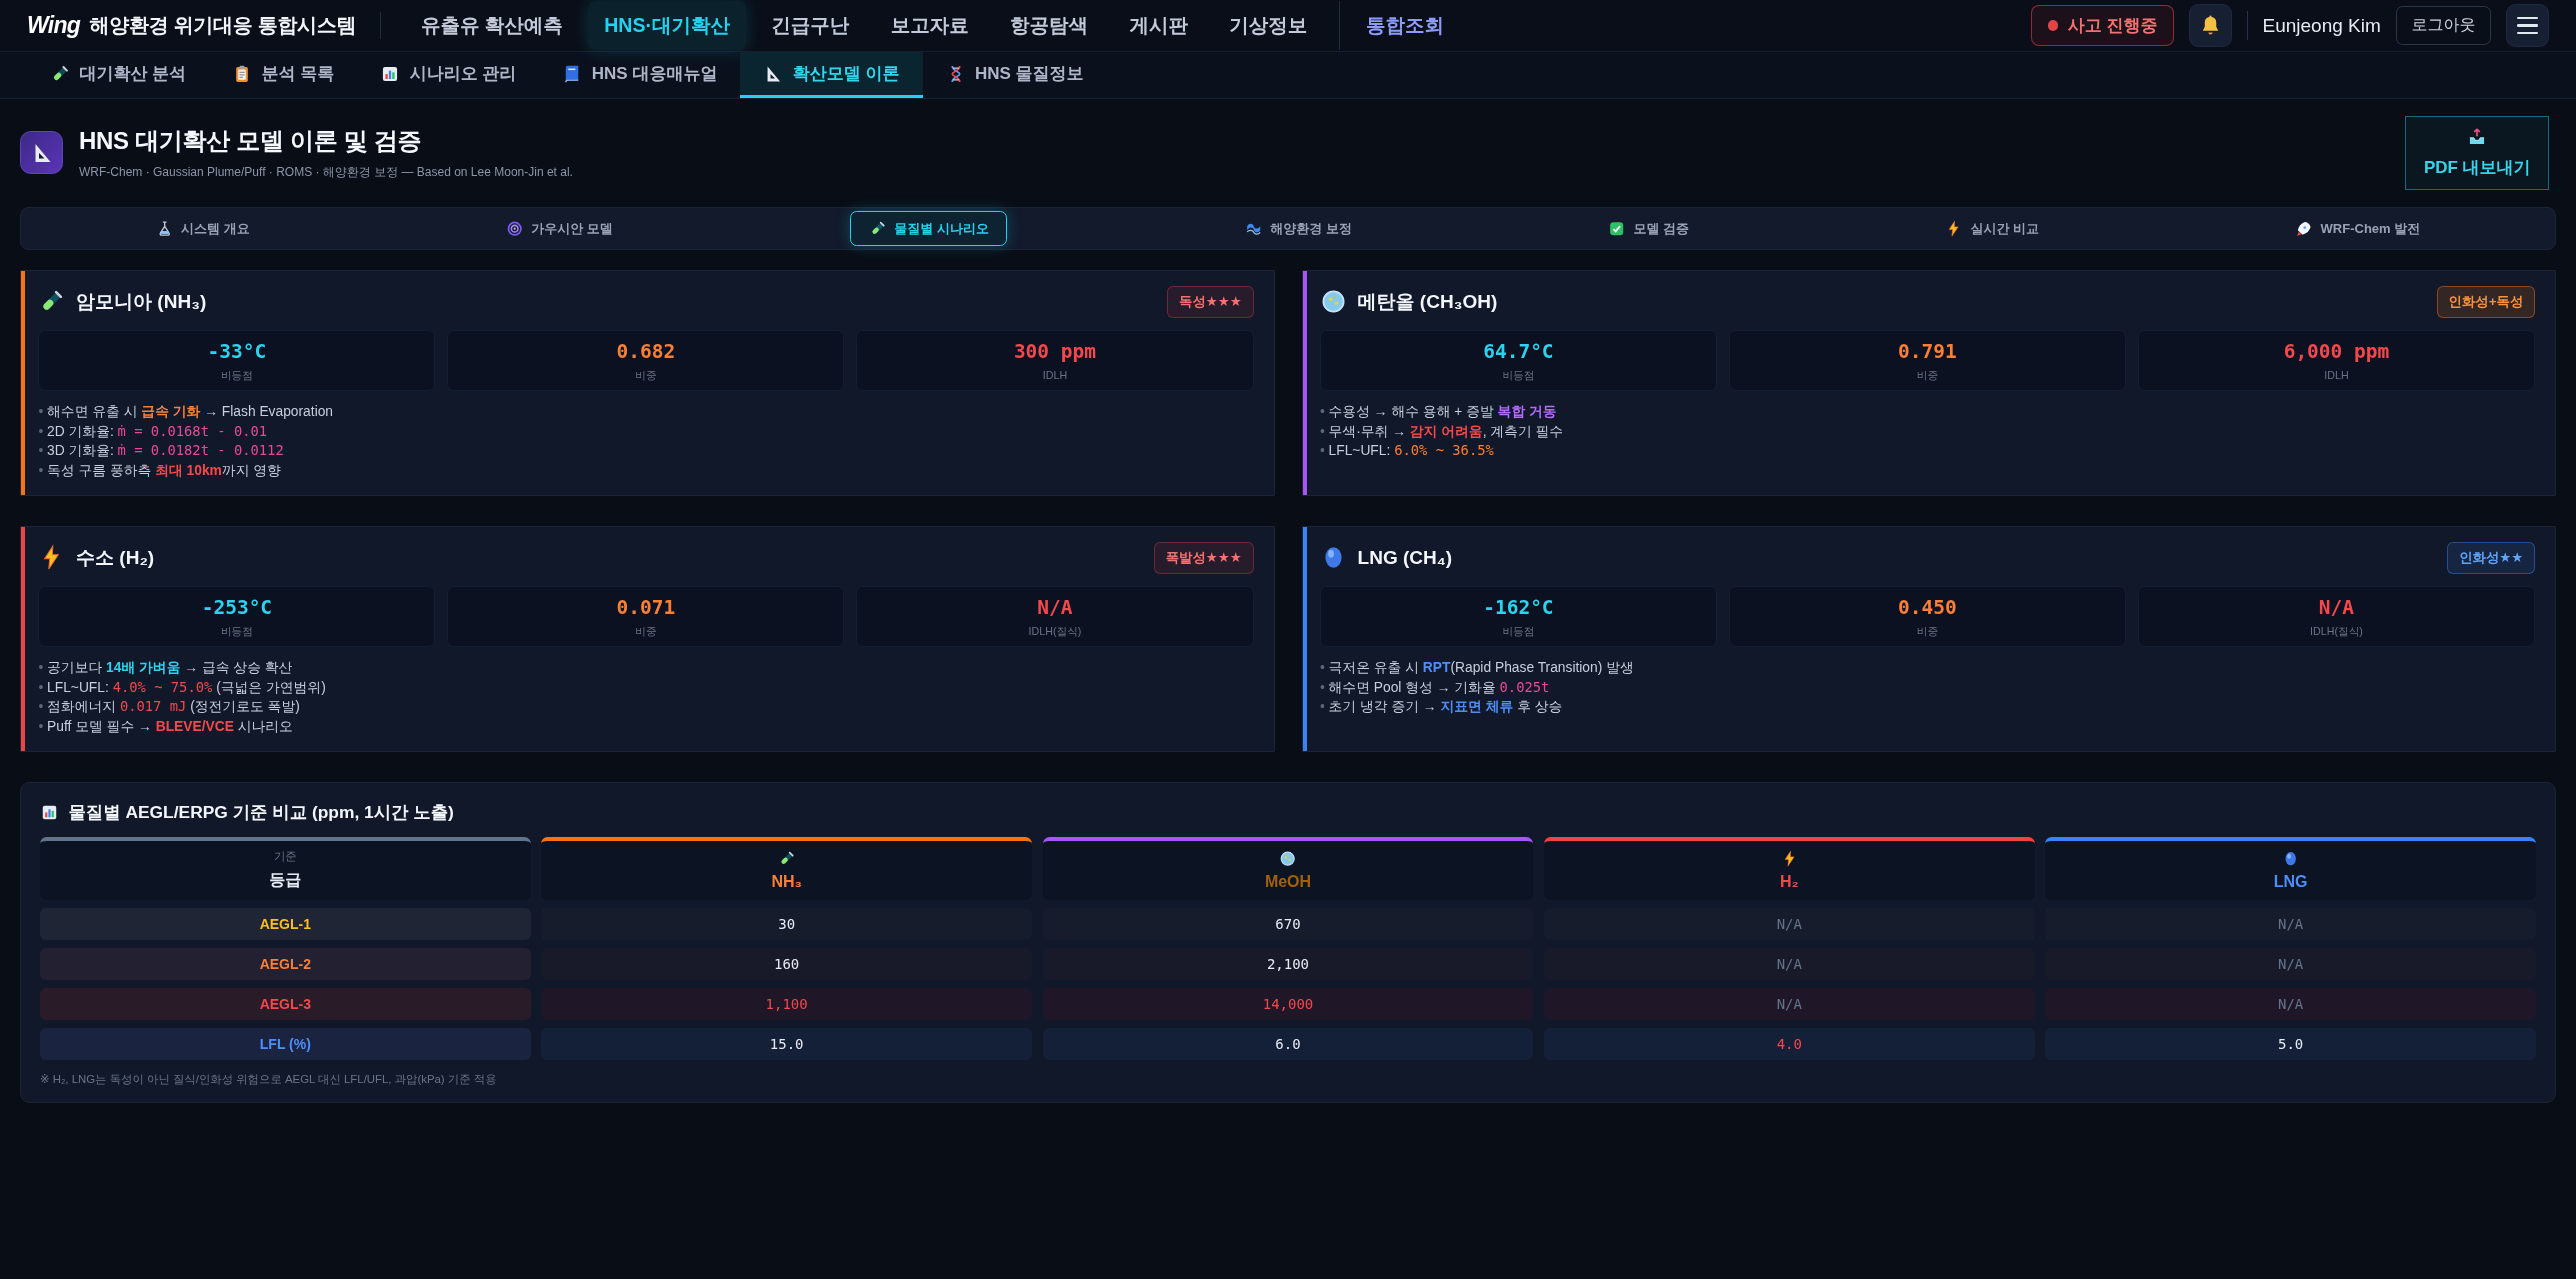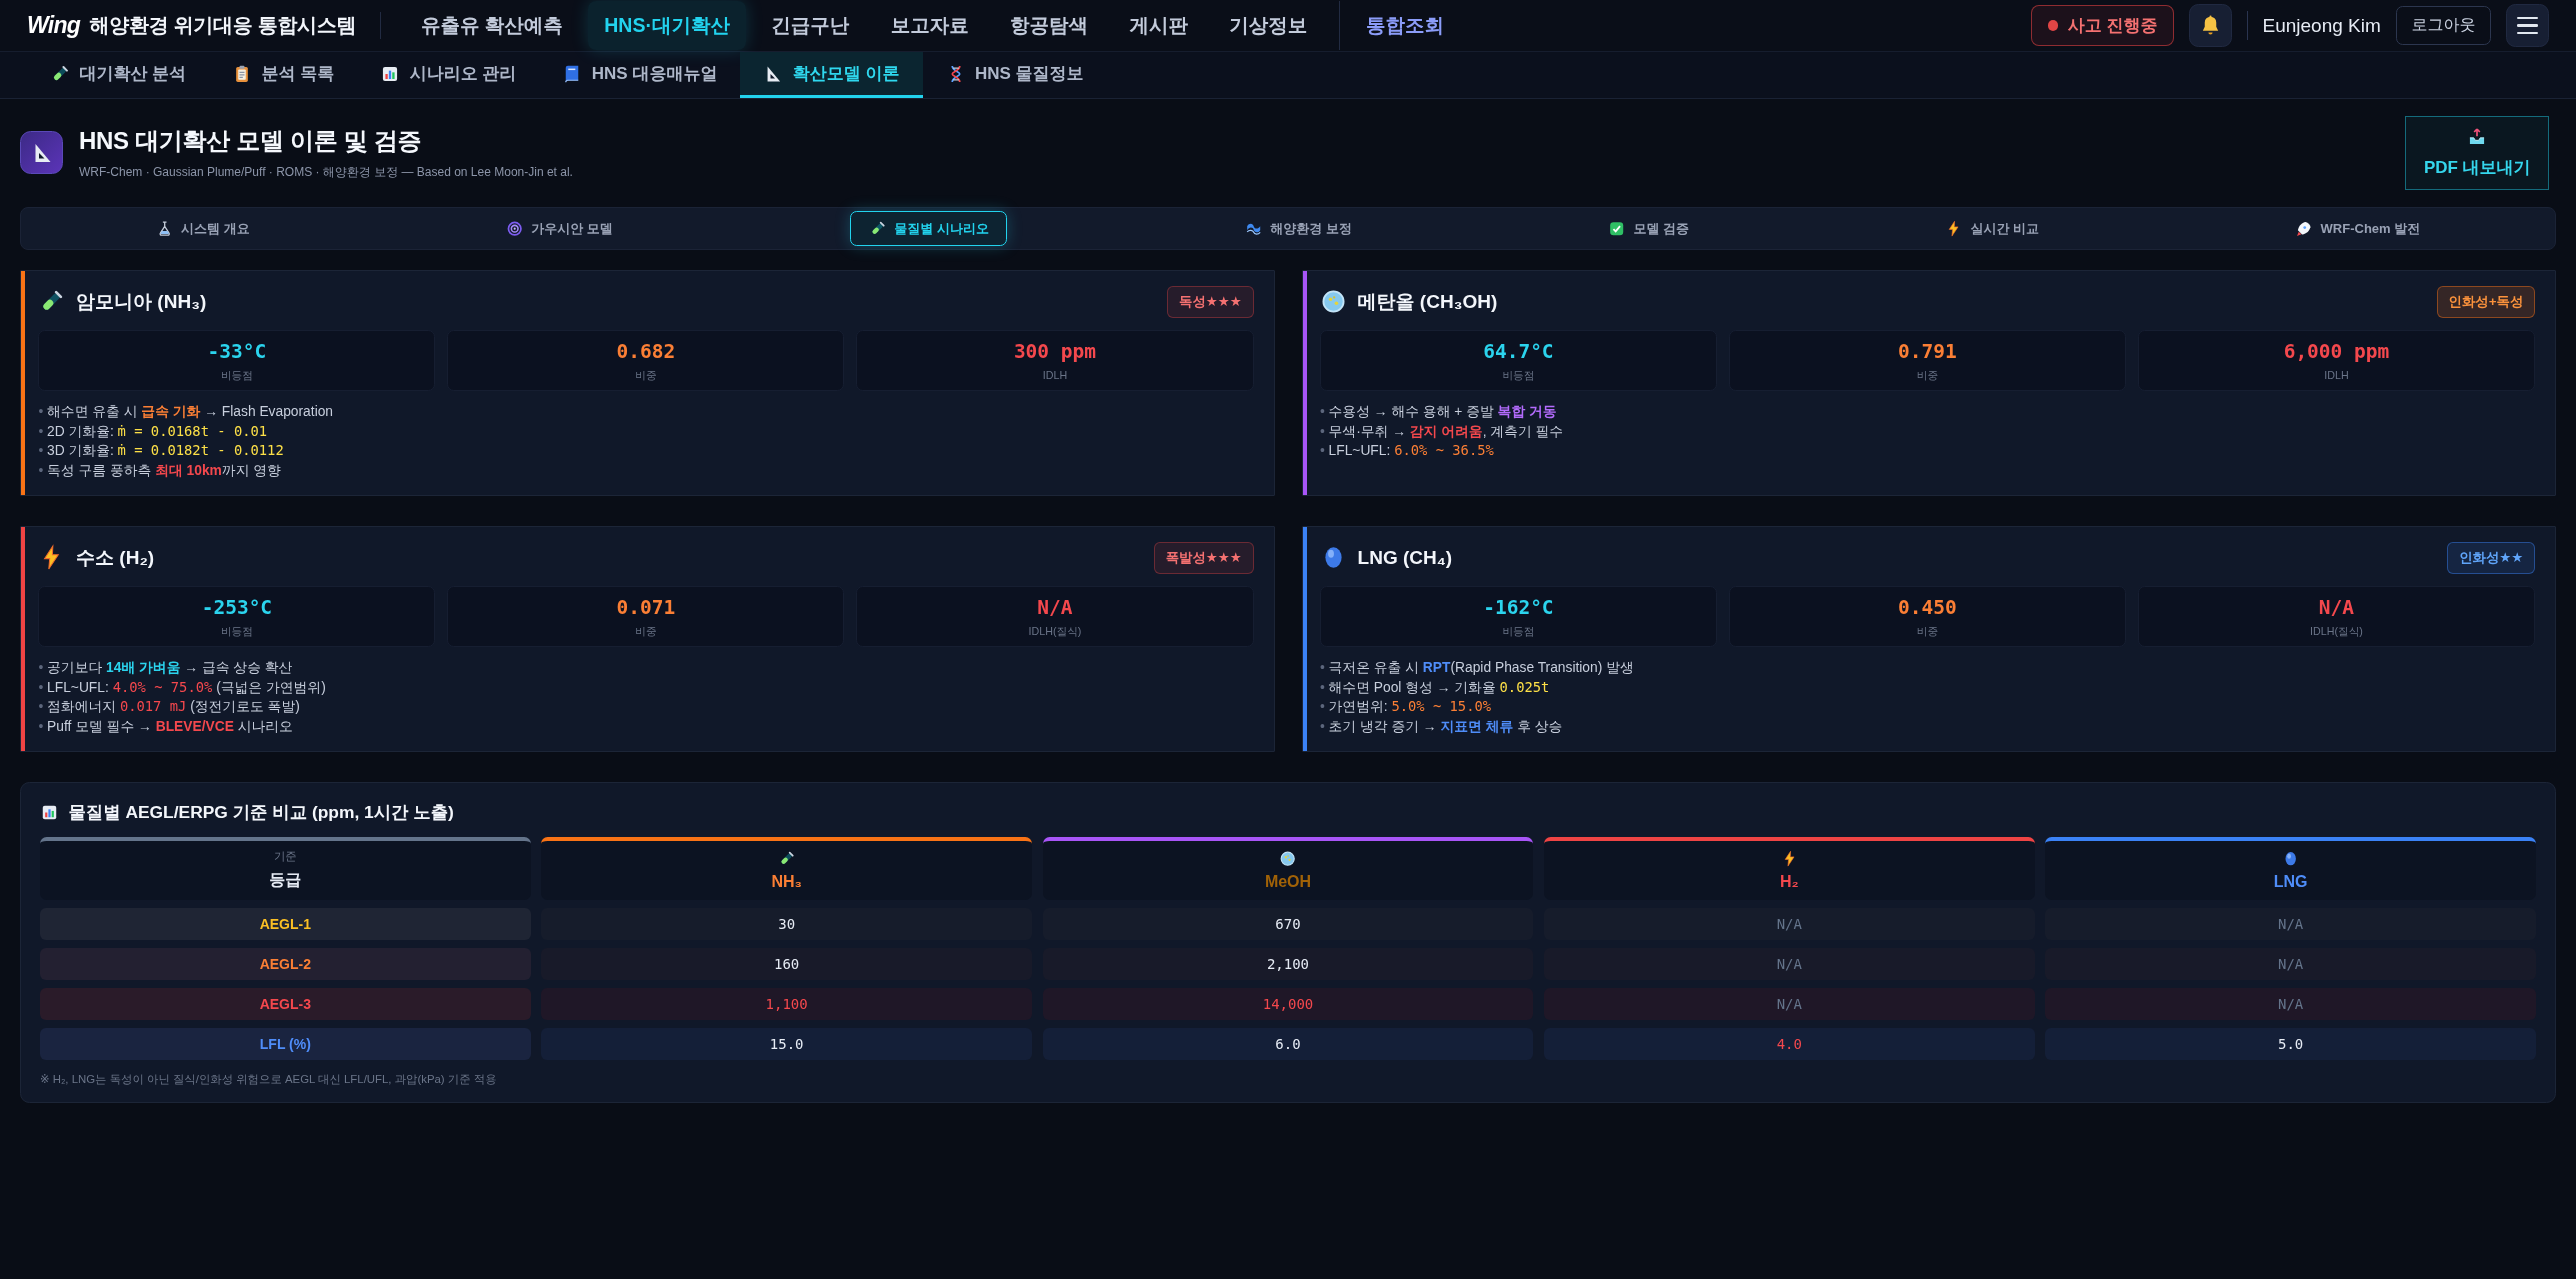--- a/index.html
+++ b/index.html
@@ -99,21 +99,21 @@
   .stat-val.cyan{ color:#2bd4ee; } .stat-val.orange{ color:#fb7f35; } .stat-val.red{ color:#f4484d; }
   .stat-lab{ font-size:10.7px; color:#6b7589; margin-top:6px; }
   .bullets{ margin-top:11.4px; list-style:none; }
   .bullets li{ font-size:13.8px; color:#c8cfdd; line-height:19.5px; }
   .bullets li::before{ content:"• "; color:#5c667c; }
   .seg-ob{ color:#fb7f35; font-weight:bold; }
   .seg-rb{ color:#f4484d; font-weight:bold; }
   .seg-cb{ color:#2bd4ee; font-weight:bold; }
   .seg-pb{ color:#b36bfc; font-weight:bold; }
   .seg-bb{ color:#4f8df9; font-weight:bold; }
-  .seg-cm{ color:#fde047; font-family:"DejaVu Sans Mono",monospace; }
+  .seg-cm{ color:#ec4899; font-family:"DejaVu Sans Mono",monospace; }
   .seg-rm{ color:#f4484d; font-family:"DejaVu Sans Mono",monospace; }
   .seg-om{ color:#fb7f35; font-family:"DejaVu Sans Mono",monospace; }
 
   
   .table-card{ margin:29.5px 20px 0 20px; background:#101829; border:0.7px solid #1c2537; border-radius:9.4px; padding:17.4px 19px 14.8px 19px; }
   .table-title{ display:flex; align-items:center; gap:9.4px; font-size:17.4px; font-weight:bold; color:#f3f6fb; margin-bottom:13.4px; }
   .table-title .ic{ width:19px; height:19px; }
   .tbl{ display:flex; flex-direction:column; gap:8px; }
   .trow{ display:grid; grid-template-columns:repeat(5,1fr); gap:10.7px; }
   .hcell{
@@ -459,21 +459,20 @@
           <div class="stat-lab">비중</div>
         </div>
         <div class="stat">
           <div class="stat-val mono red">N/A</div>
           <div class="stat-lab">IDLH(질식)</div>
         </div>
       </div>
       <ul class="bullets">
         <li><span>극저온 유출 시 </span><span class="seg-bb">RPT</span><span>(Rapid Phase Transition) 발생</span></li>
         <li><span>해수면 Pool 형성 → 기화율 </span><span class="seg-cm">0.025t</span></li>
-        <li><span>가연범위: </span><span class="seg-om">5.0% ~ 15.0%</span></li>
         <li><span>초기 냉각 증기 → </span><span class="seg-bb">지표면 체류</span><span> 후 상승</span></li>
       </ul>
     </section>
   </div>
 
 <section class="table-card">
   <h2 class="table-title">
     <span class="ic" id="tbl-ic"><span class="ic"><svg viewBox="0 0 24 24">
             <rect x="3.5" y="3.5" width="17" height="17" rx="2.5" fill="#e7ecf3"></rect>
             <rect x="6.5" y="12" width="2.8" height="6" fill="#ef4444"></rect>

